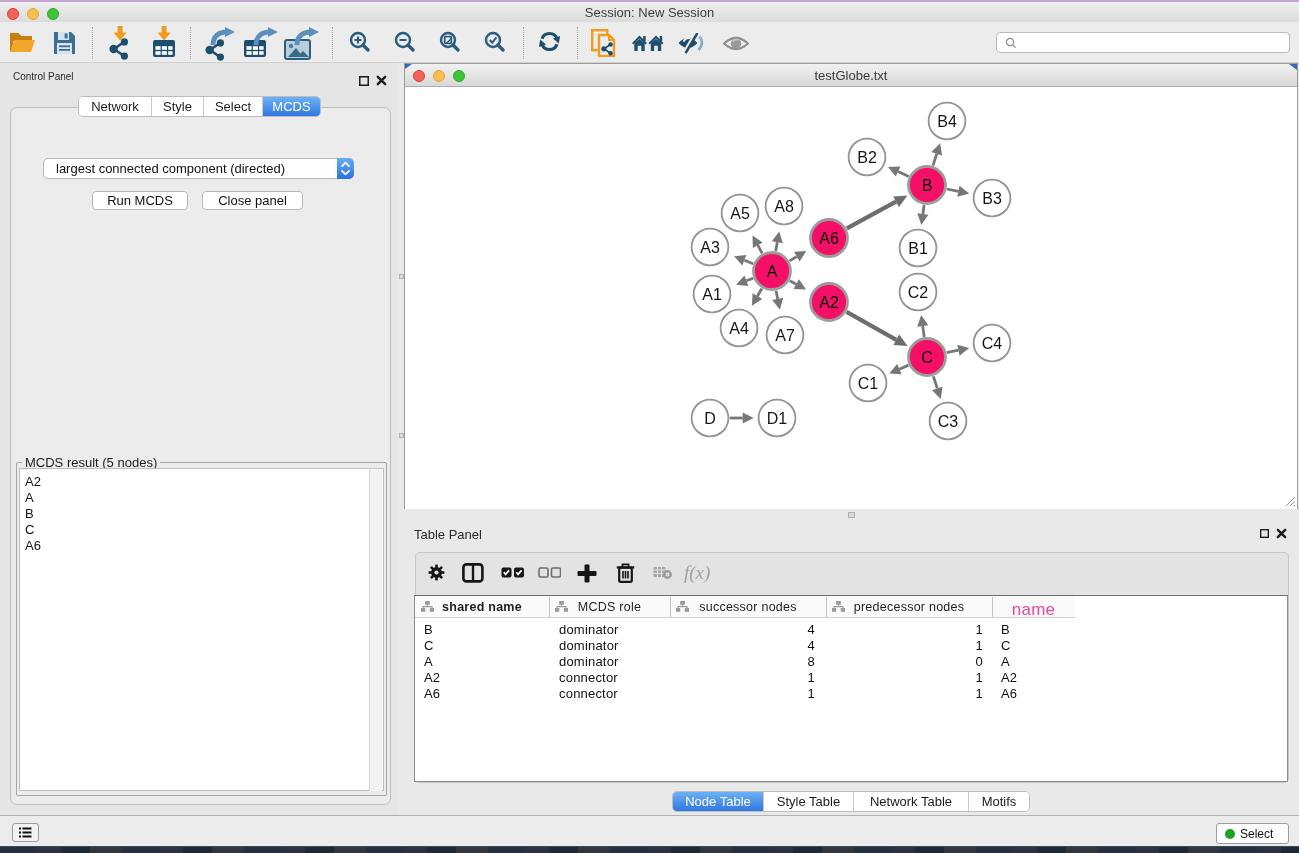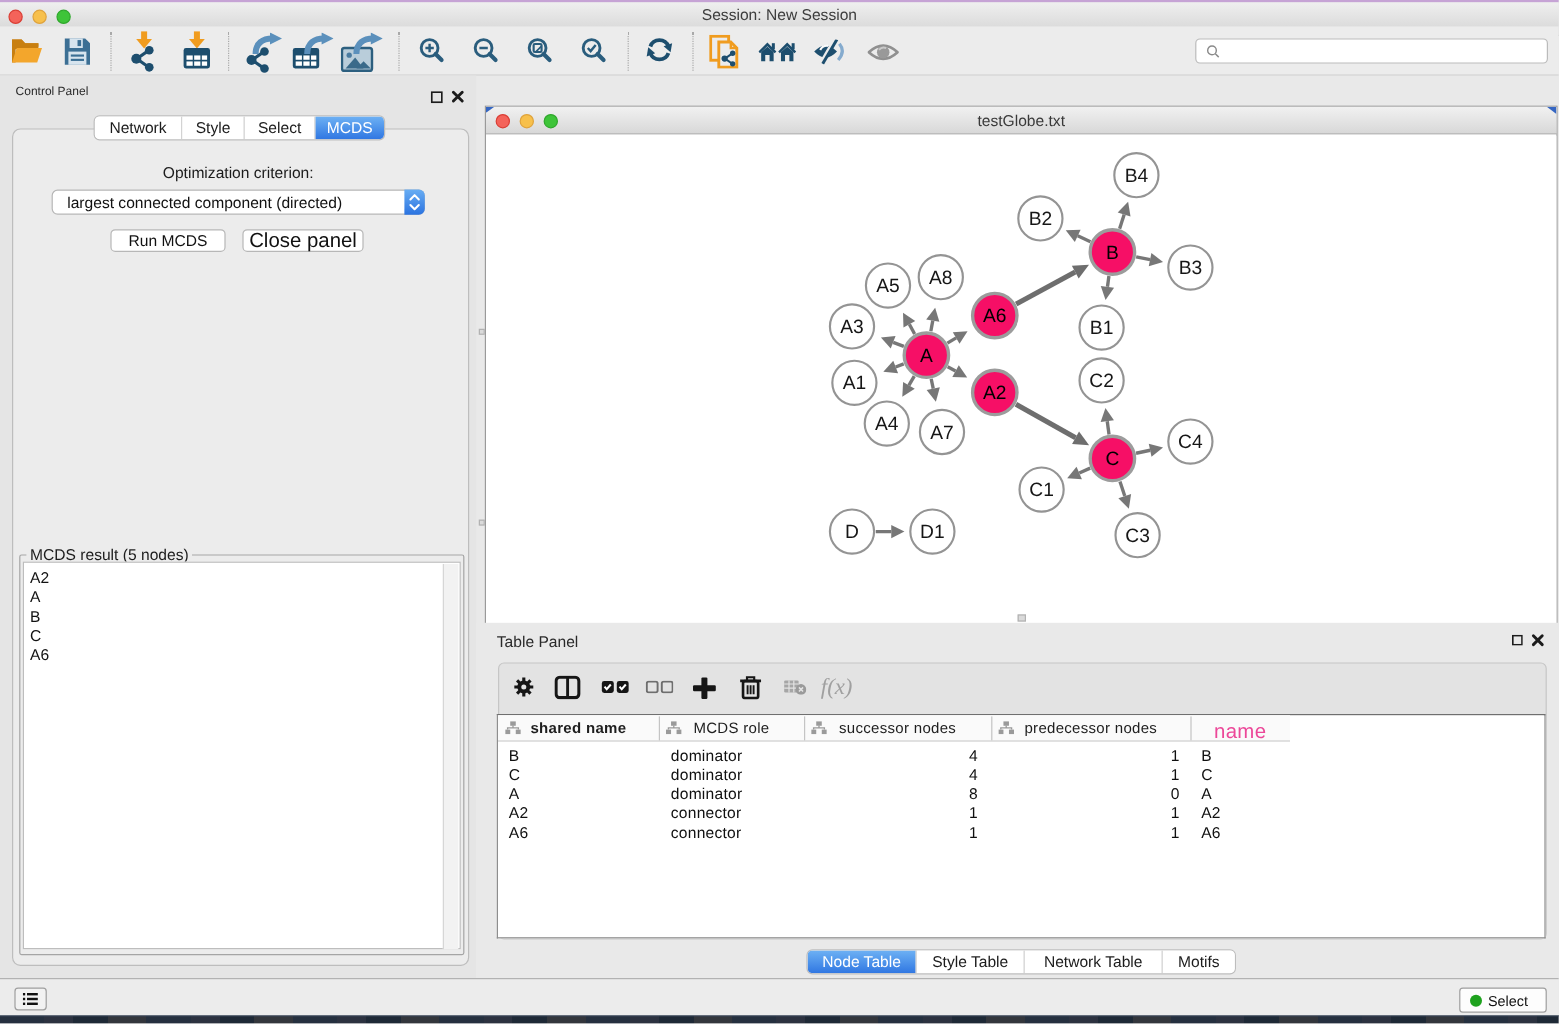--- a/index.html
+++ b/index.html
@@ -219,43 +219,42 @@
     </svg>
 
   <div class="abs" style="left:10px;top:44px;width:381px;height:698px;background:#ececec;border:1px solid #bdbdbd;border-radius:7px;"></div>
 
   <div class="seg" style="left:78px;top:33px;height:21px;">
     <div style="width:73px">Network</div>
     <div style="width:52px">Style</div>
     <div style="width:59px">Select</div>
     <div class="sel" style="width:57px">MCDS</div>
   </div>
-  <div class="abs" style="left:0;top:73px;width:397px;text-align:center;font-size:13px;color:#1c1c1c;">Optimization criterion:</div>
 
   <div class="abs" style="left:43px;top:95px;width:311px;height:21px;background:#fff;border:1px solid #b7b7b7;border-radius:5px;">
     <div class="abs" style="left:12px;top:2px;font-size:13px;color:#111;">largest connected component (directed)</div>
     <div class="abs" style="right:-1px;top:-1px;width:17px;height:21px;background:linear-gradient(#68adf3,#2b73e0);border-radius:0 5px 5px 0;">
       <svg width="11" height="15" viewBox="0 0 11 15" style="position:absolute;left:3px;top:3px">
           <path d="M2 5.2 L5.5 1.6 L9 5.2" fill="none" stroke="#fff" stroke-width="1.7" stroke-linecap="round" stroke-linejoin="round"></path>
           <path d="M2 9.8 L5.5 13.4 L9 9.8" fill="none" stroke="#fff" stroke-width="1.7" stroke-linecap="round" stroke-linejoin="round"></path>
         </svg>
     </div>
   </div>
   <div class="abs" style="left:92px;top:128px;width:96px;height:19px;background:#fff;border:1px solid #b7b7b7;border-radius:4px;text-align:center;font-size:13px;line-height:17px;color:#111;">Run MCDS</div>
-  <div class="abs" style="left:202px;top:128px;width:101px;height:19px;background:#fff;border:1px solid #b7b7b7;border-radius:4px;text-align:center;font-size:17px;line-height:17px;color:#111;">Close panel</div>
+  <div class="abs" style="left:202px;top:128px;width:101px;height:19px;background:#fff;border:1px solid #b7b7b7;border-radius:4px;text-align:center;font-size:13px;line-height:17px;color:#111;">Close panel</div>
 
   <div class="abs" style="left:16px;top:399px;width:371px;height:334px;border:1px solid #a5a5a5;border-radius:2px;"></div>
   <div class="abs" style="left:22px;top:392px;background:#ececec;padding:0 3px;font-size:13px;color:#1c1c1c;">MCDS result (5 nodes)</div>
   <div class="abs" style="left:19px;top:405px;width:365px;height:323px;background:#fff;border:1px solid #bdbdbd;">
     <div style="position:absolute;left:5px;top:5px;font-size:13px;line-height:16px;color:#111;">A2<br>A<br>B<br>C<br>A6</div>
     <div style="position:absolute;right:1px;top:1px;width:13px;height:321px;background:#f2f2f2;border-left:1px solid #d6d6d6;"></div>
   </div>
 </div>
 
-<div class="abs" id="netwin" style="left:404px;top:63px;width:894px;height:446px;background:#fff;border:1px solid #9a9a9a;margin-top:25px;">
+<div class="abs" id="netwin" style="left:404px;top:63px;width:894px;height:446px;background:#fff;border:1px solid #9a9a9a;">
   <div class="abs" style="left:0;top:0;width:892px;height:23px;background:linear-gradient(#f1f1f1,#d8d8d8);border-bottom:1px solid #aeaeae;">
     <div class="tl" style="left:8px;background:#f4635a;border:0.5px solid #da3e35;"></div>
     <div class="tl" style="left:28px;background:#f7c04c;border:0.5px solid #dfa33c;"></div>
     <div class="tl" style="left:48px;background:#3ec439;border:0.5px solid #2fa82c;"></div>
     <div class="abs" style="left:0;width:100%;top:4px;text-align:center;font-size:13px;color:#3a3a3a;">testGlobe.txt</div>
     <svg width="7" height="5" viewBox="0 0 7 5" style="position:absolute;left:0;top:0">
         <path d="M0 0 L7 0 L0 5 Z" fill="#3566c2"></path>
       </svg>
     <svg width="8" height="6" viewBox="0 0 8 6" style="position:absolute;right:0;top:0">
         <path d="M0 0 L8 0 L8 6 Z" fill="#3566c2"></path>

